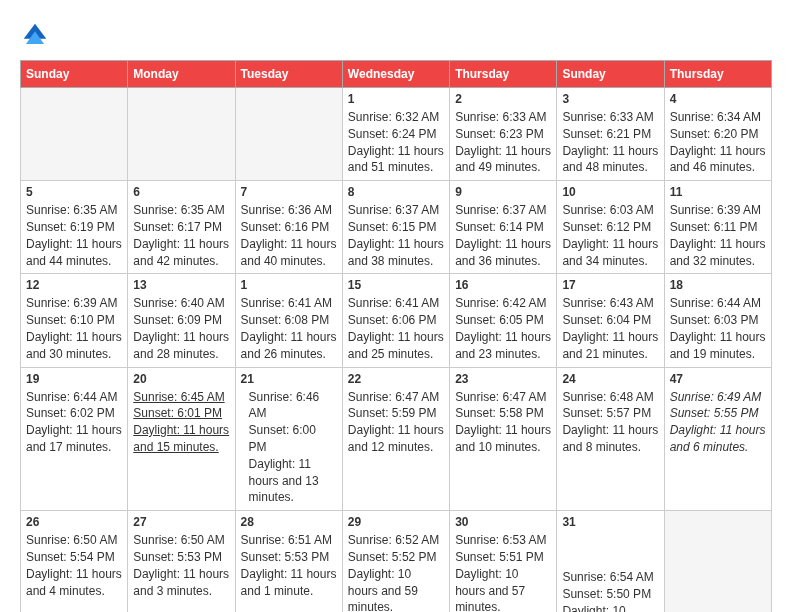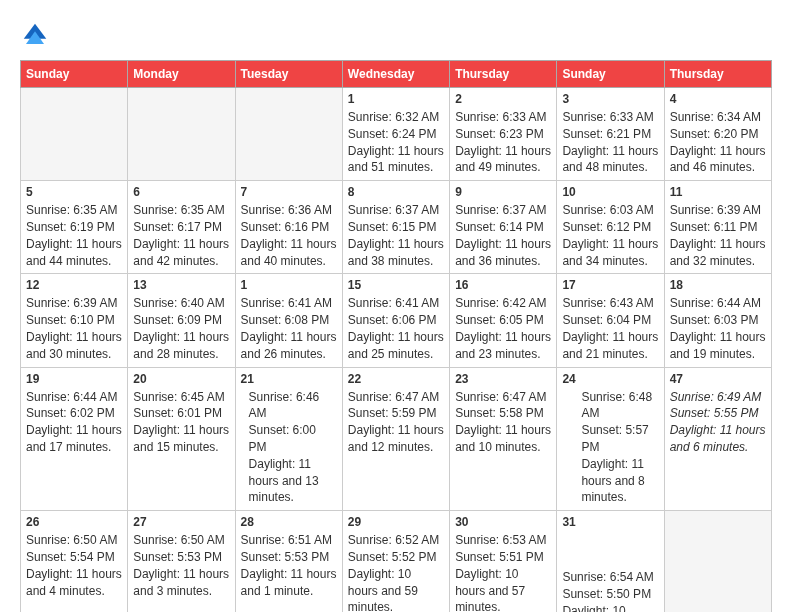--- a/index.html
+++ b/index.html
@@ -240,21 +240,21 @@
       </tr>
       <tr>
         <td>
           <span class="day-number">19</span>
           <div class="day-info" style="white-space: pre-line;">Sunrise: 6:44 AM
 Sunset: 6:02 PM
 Daylight: 11 hours and 17 minutes.</div>
         </td>
         <td>
           <span class="day-number">20</span>
-          <div class="day-info" style="white-space: pre-line;">Sunrise: 6:45 AM
+          <div class="day-info" style="white-space: pre-line; text-decoration: underline;">Sunrise: 6:45 AM
 Sunset: 6:01 PM
 Daylight: 11 hours and 15 minutes.</div>
         </td>
         <td>
           <span class="day-number">21</span>
           <div class="day-info" style="white-space: pre-line; margin-left: 8px;">Sunrise: 6:46 AM
 Sunset: 6:00 PM
 Daylight: 11 hours and 13 minutes.</div>
         </td>
         <td>
@@ -264,21 +264,21 @@
 Daylight: 11 hours and 12 minutes.</div>
         </td>
         <td>
           <span class="day-number">23</span>
           <div class="day-info" style="white-space: pre-line;">Sunrise: 6:47 AM
 Sunset: 5:58 PM
 Daylight: 11 hours and 10 minutes.</div>
         </td>
         <td>
           <span class="day-number">24</span>
-          <div class="day-info" style="white-space: pre-line; margin-left: 19px;">Sunrise: 6:48 AM
+          <div class="day-info" style="white-space: pre-line;">Sunrise: 6:48 AM
 Sunset: 5:57 PM
 Daylight: 11 hours and 8 minutes.</div>
         </td>
         <td>
           <span class="day-number">47</span>
           <div class="day-info" style="white-space: pre-line; font-style: italic;">Sunrise: 6:49 AM
 Sunset: 5:55 PM
 Daylight: 11 hours and 6 minutes.</div>
         </td>
       </tr>

